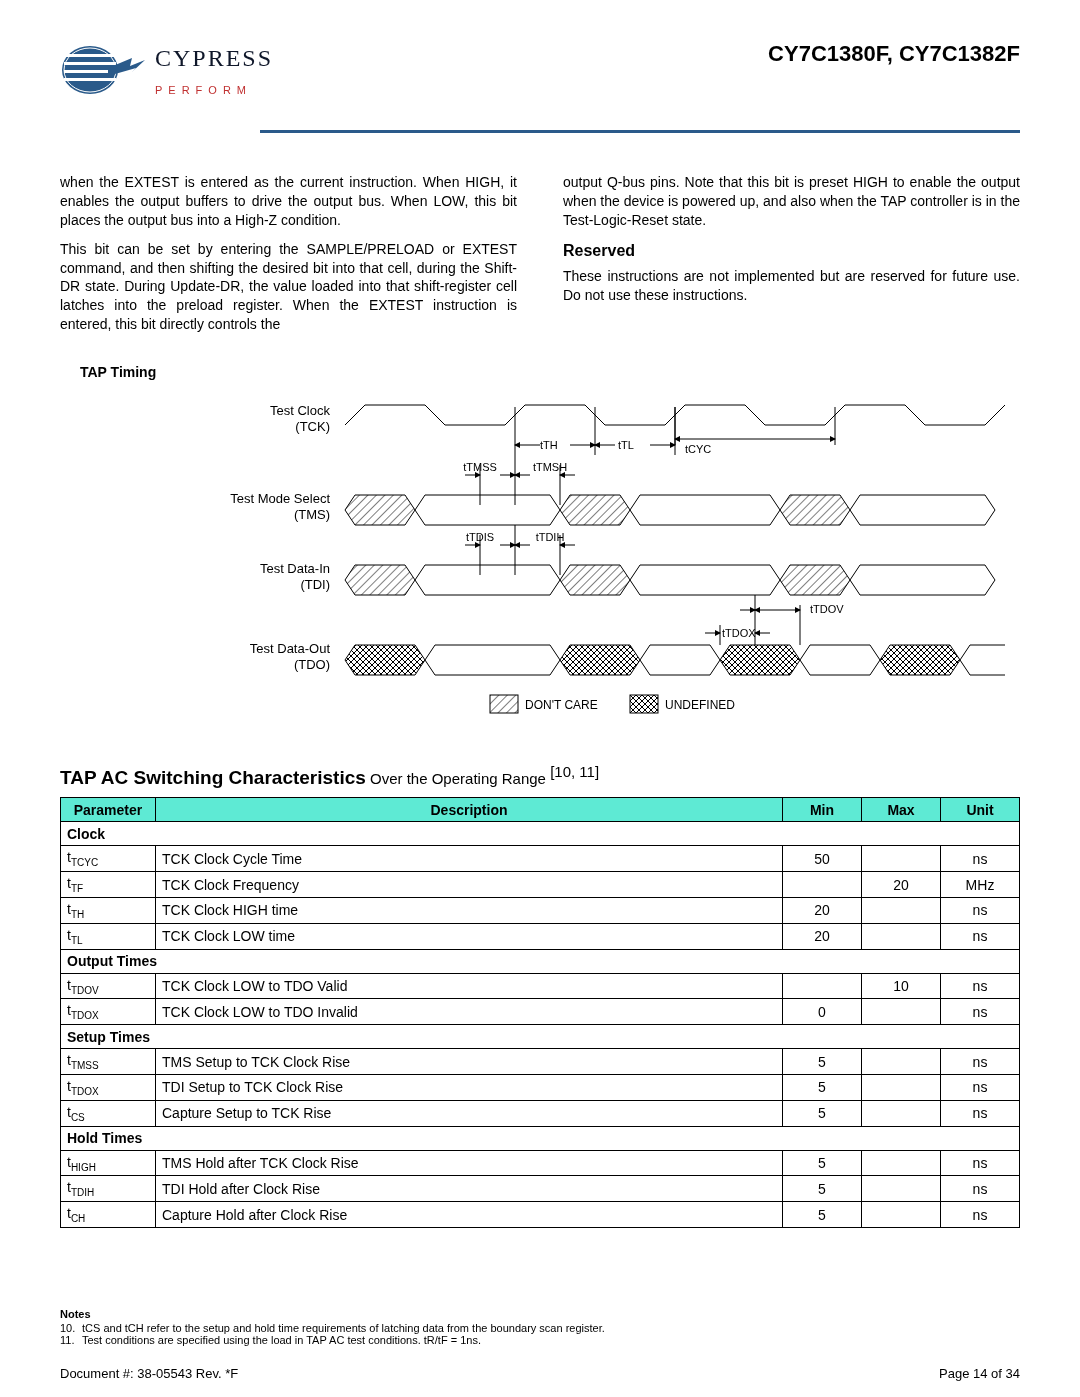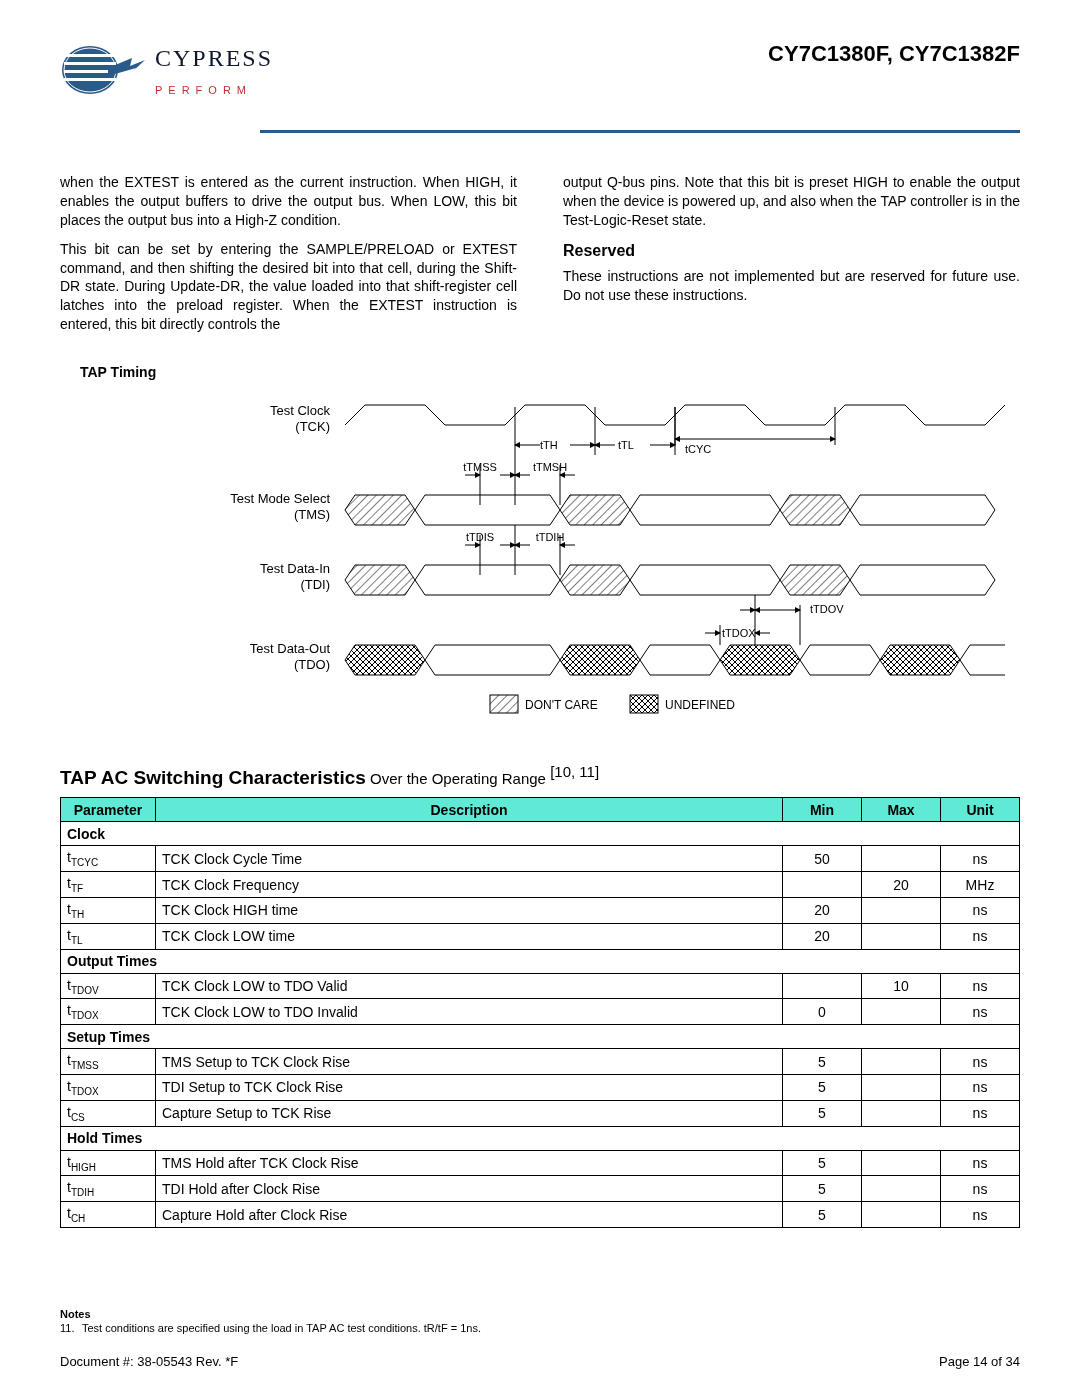--- a/index.html
+++ b/index.html
@@ -393,20 +393,24 @@
         <td class="center"></td>
         <td class="center">ns</td>
       </tr>
     </tbody>
 </table>
 
 
 <div class="notes">
   <div class="notes-h">Notes</div>
   <div class="notes-line">
+      <span class="notes-num">10.</span>
+      <span>tCS and tCH refer to the setup and hold time requirements of latching data from the boundary scan register.</span>
+    </div>
+  <div class="notes-line">
       <span class="notes-num">11.</span>
       <span>Test conditions are specified using the load in TAP AC test conditions. tR/tF = 1ns.</span>
     </div>
 </div>
 
 
 <div class="footer">
   <span>Document #: 38-05543 Rev. *F</span>
   <span>Page 14 of 34</span>
 </div>

